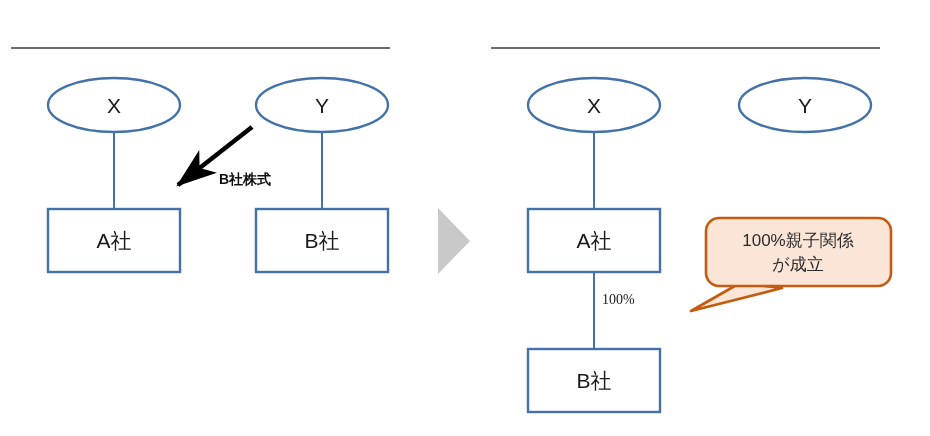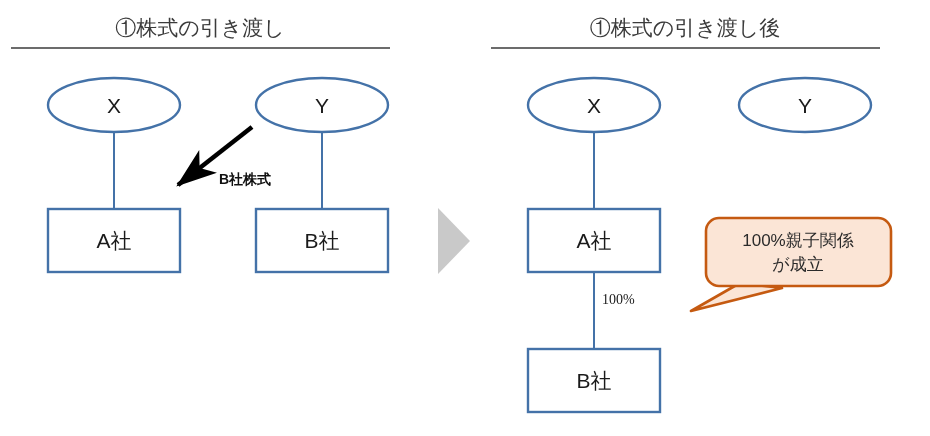--- a/index.html
+++ b/index.html
@@ -54,23 +54,21 @@
     font-size: 17px;
     fill: #2b2b2b;
     text-anchor: middle;
   }
 </style>
 </head>
 <body>
 
 <div id="canvas">
 
-  <div class="panel-title" style="left:10px; top:14px; width:380px;">①株式の引き渡し</div>
 
-  <div class="panel-title" style="left:490px; top:14px; width:390px;">①株式の引き渡し後</div>
 
   <svg class="layer" viewBox="0 0 930 436" xmlns="http://www.w3.org/2000/svg">
     <defs>
       <marker id="arrowhead-black" markerWidth="10" markerHeight="10" refX="8.5" refY="3.2" orient="auto" markerUnits="strokeWidth">
         <path d="M0,0 L9,3.2 L0,6.4 L2.4,3.2 Z" fill="#000000"></path>
       </marker>
     </defs>
 
     <line x1="11" y1="48" x2="390" y2="48" stroke="#3b3b3b" stroke-width="1.4"></line>
     <line x1="491" y1="48" x2="880" y2="48" stroke="#3b3b3b" stroke-width="1.4"></line>

